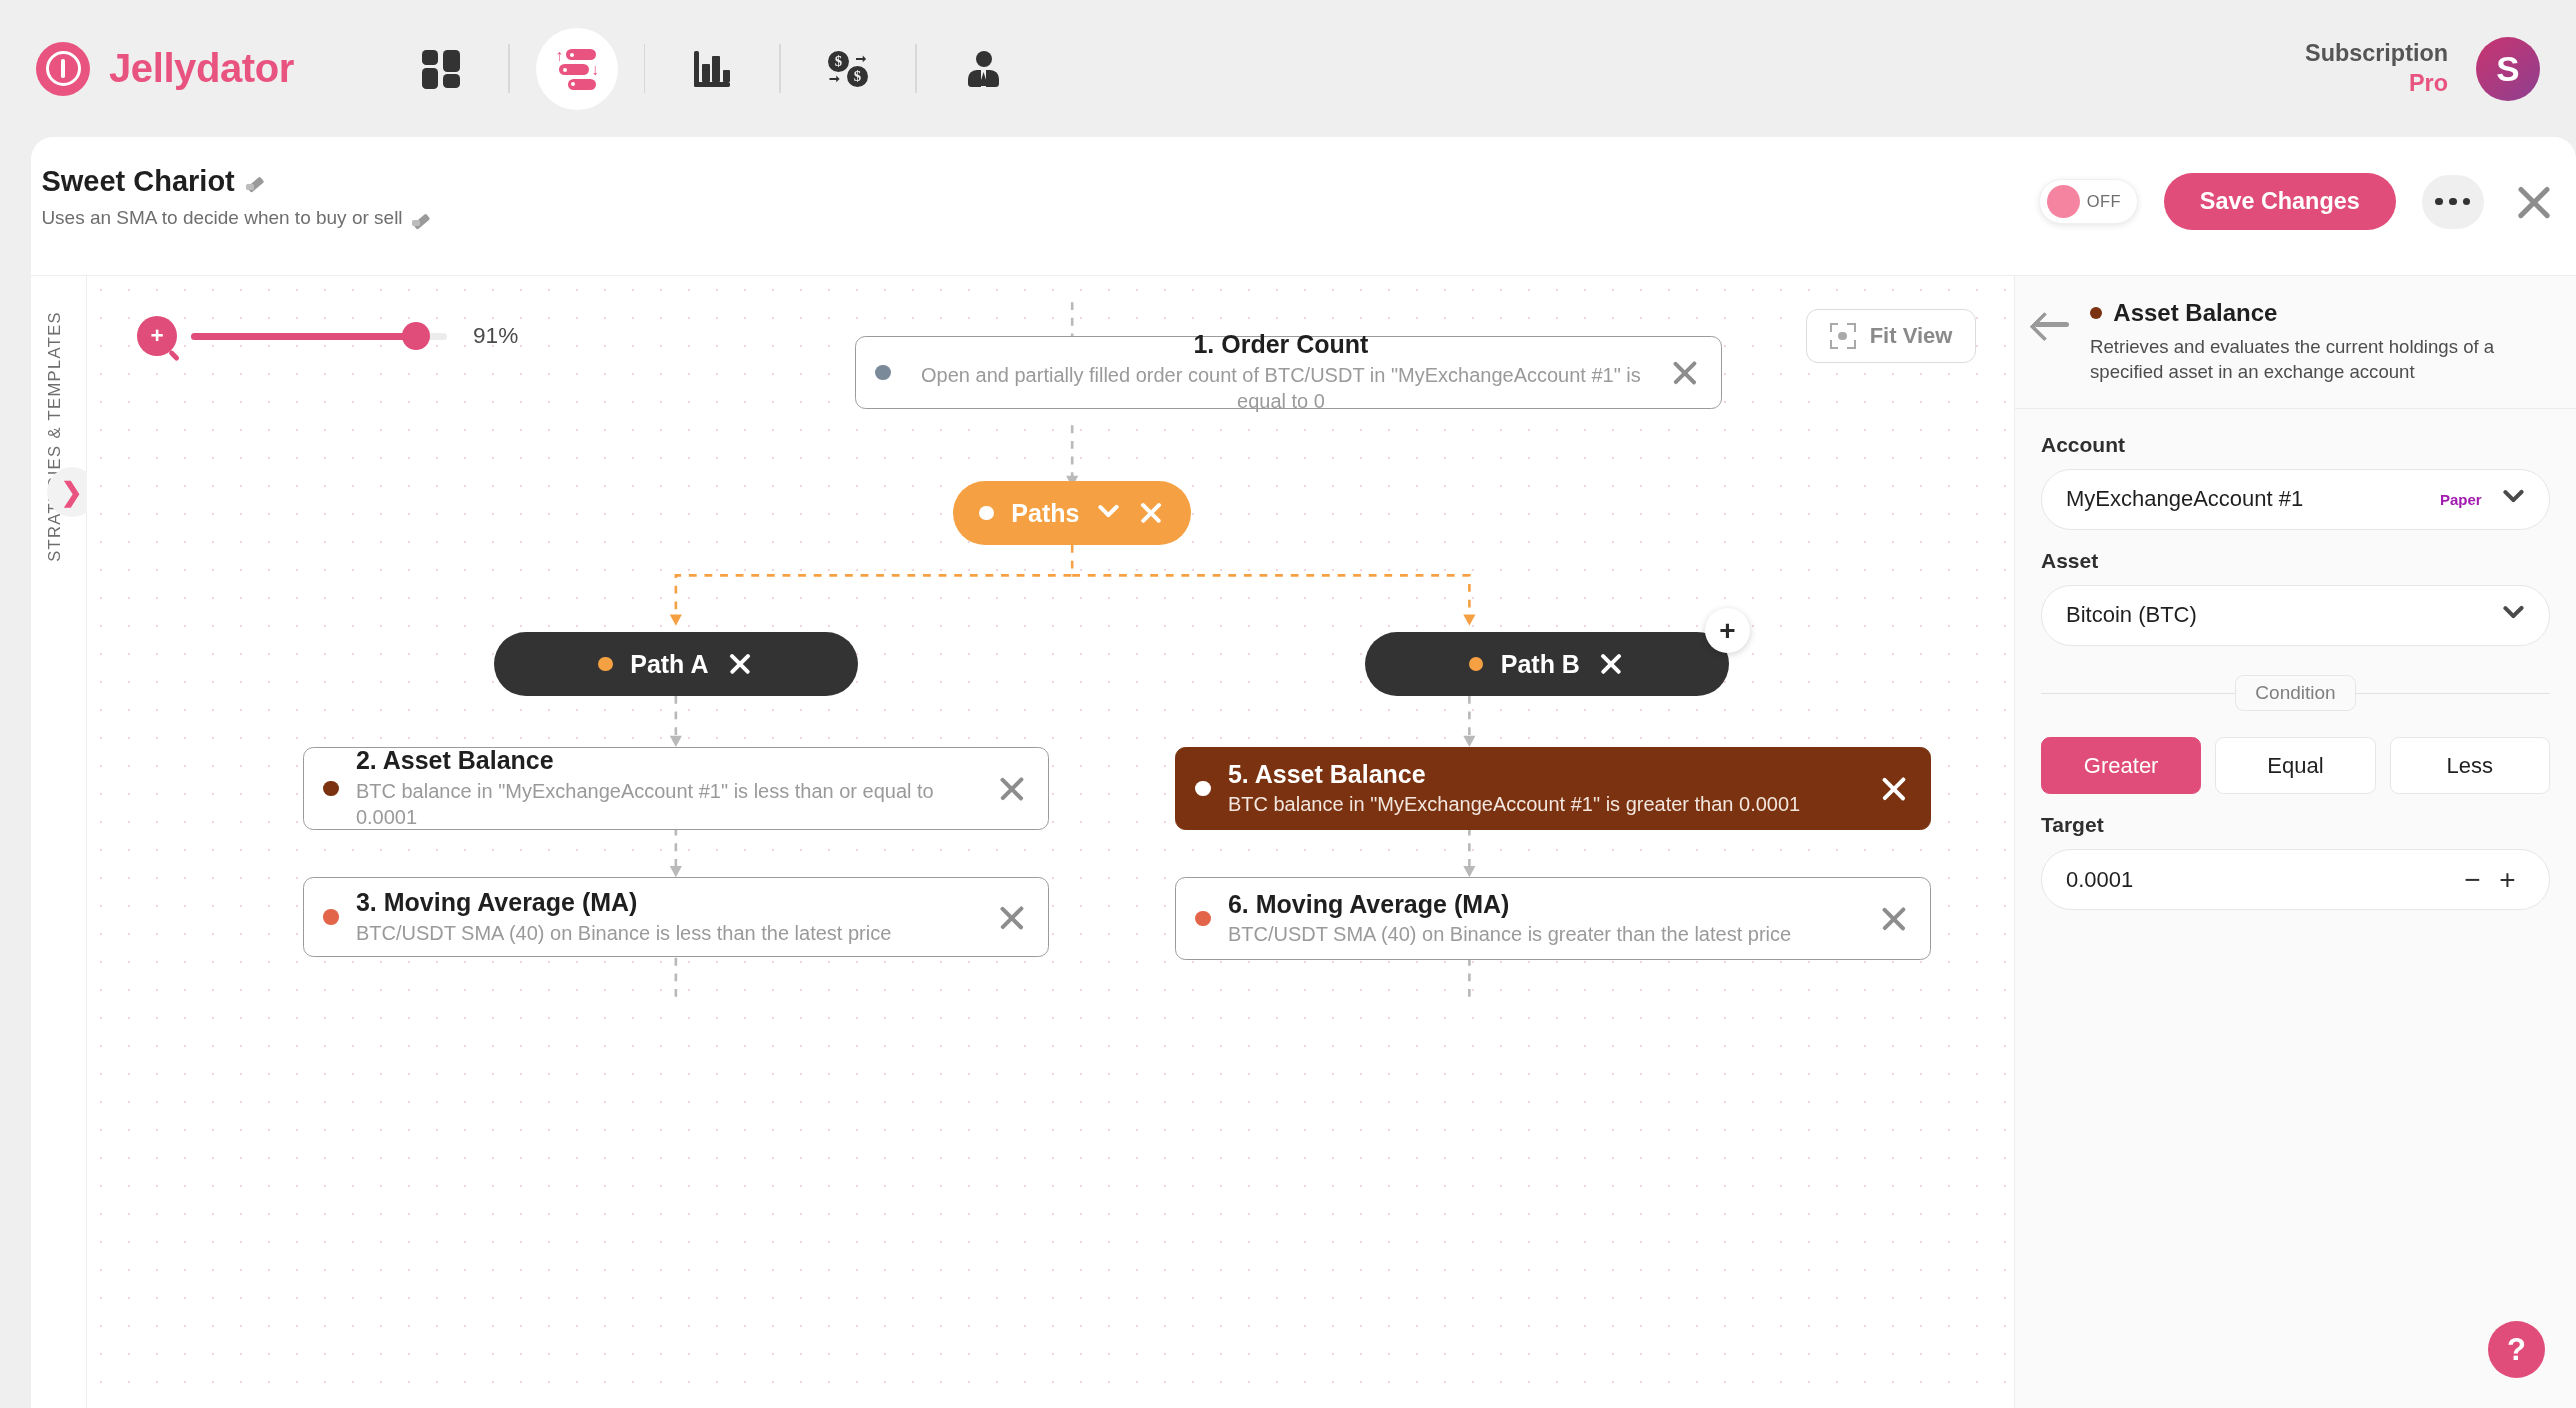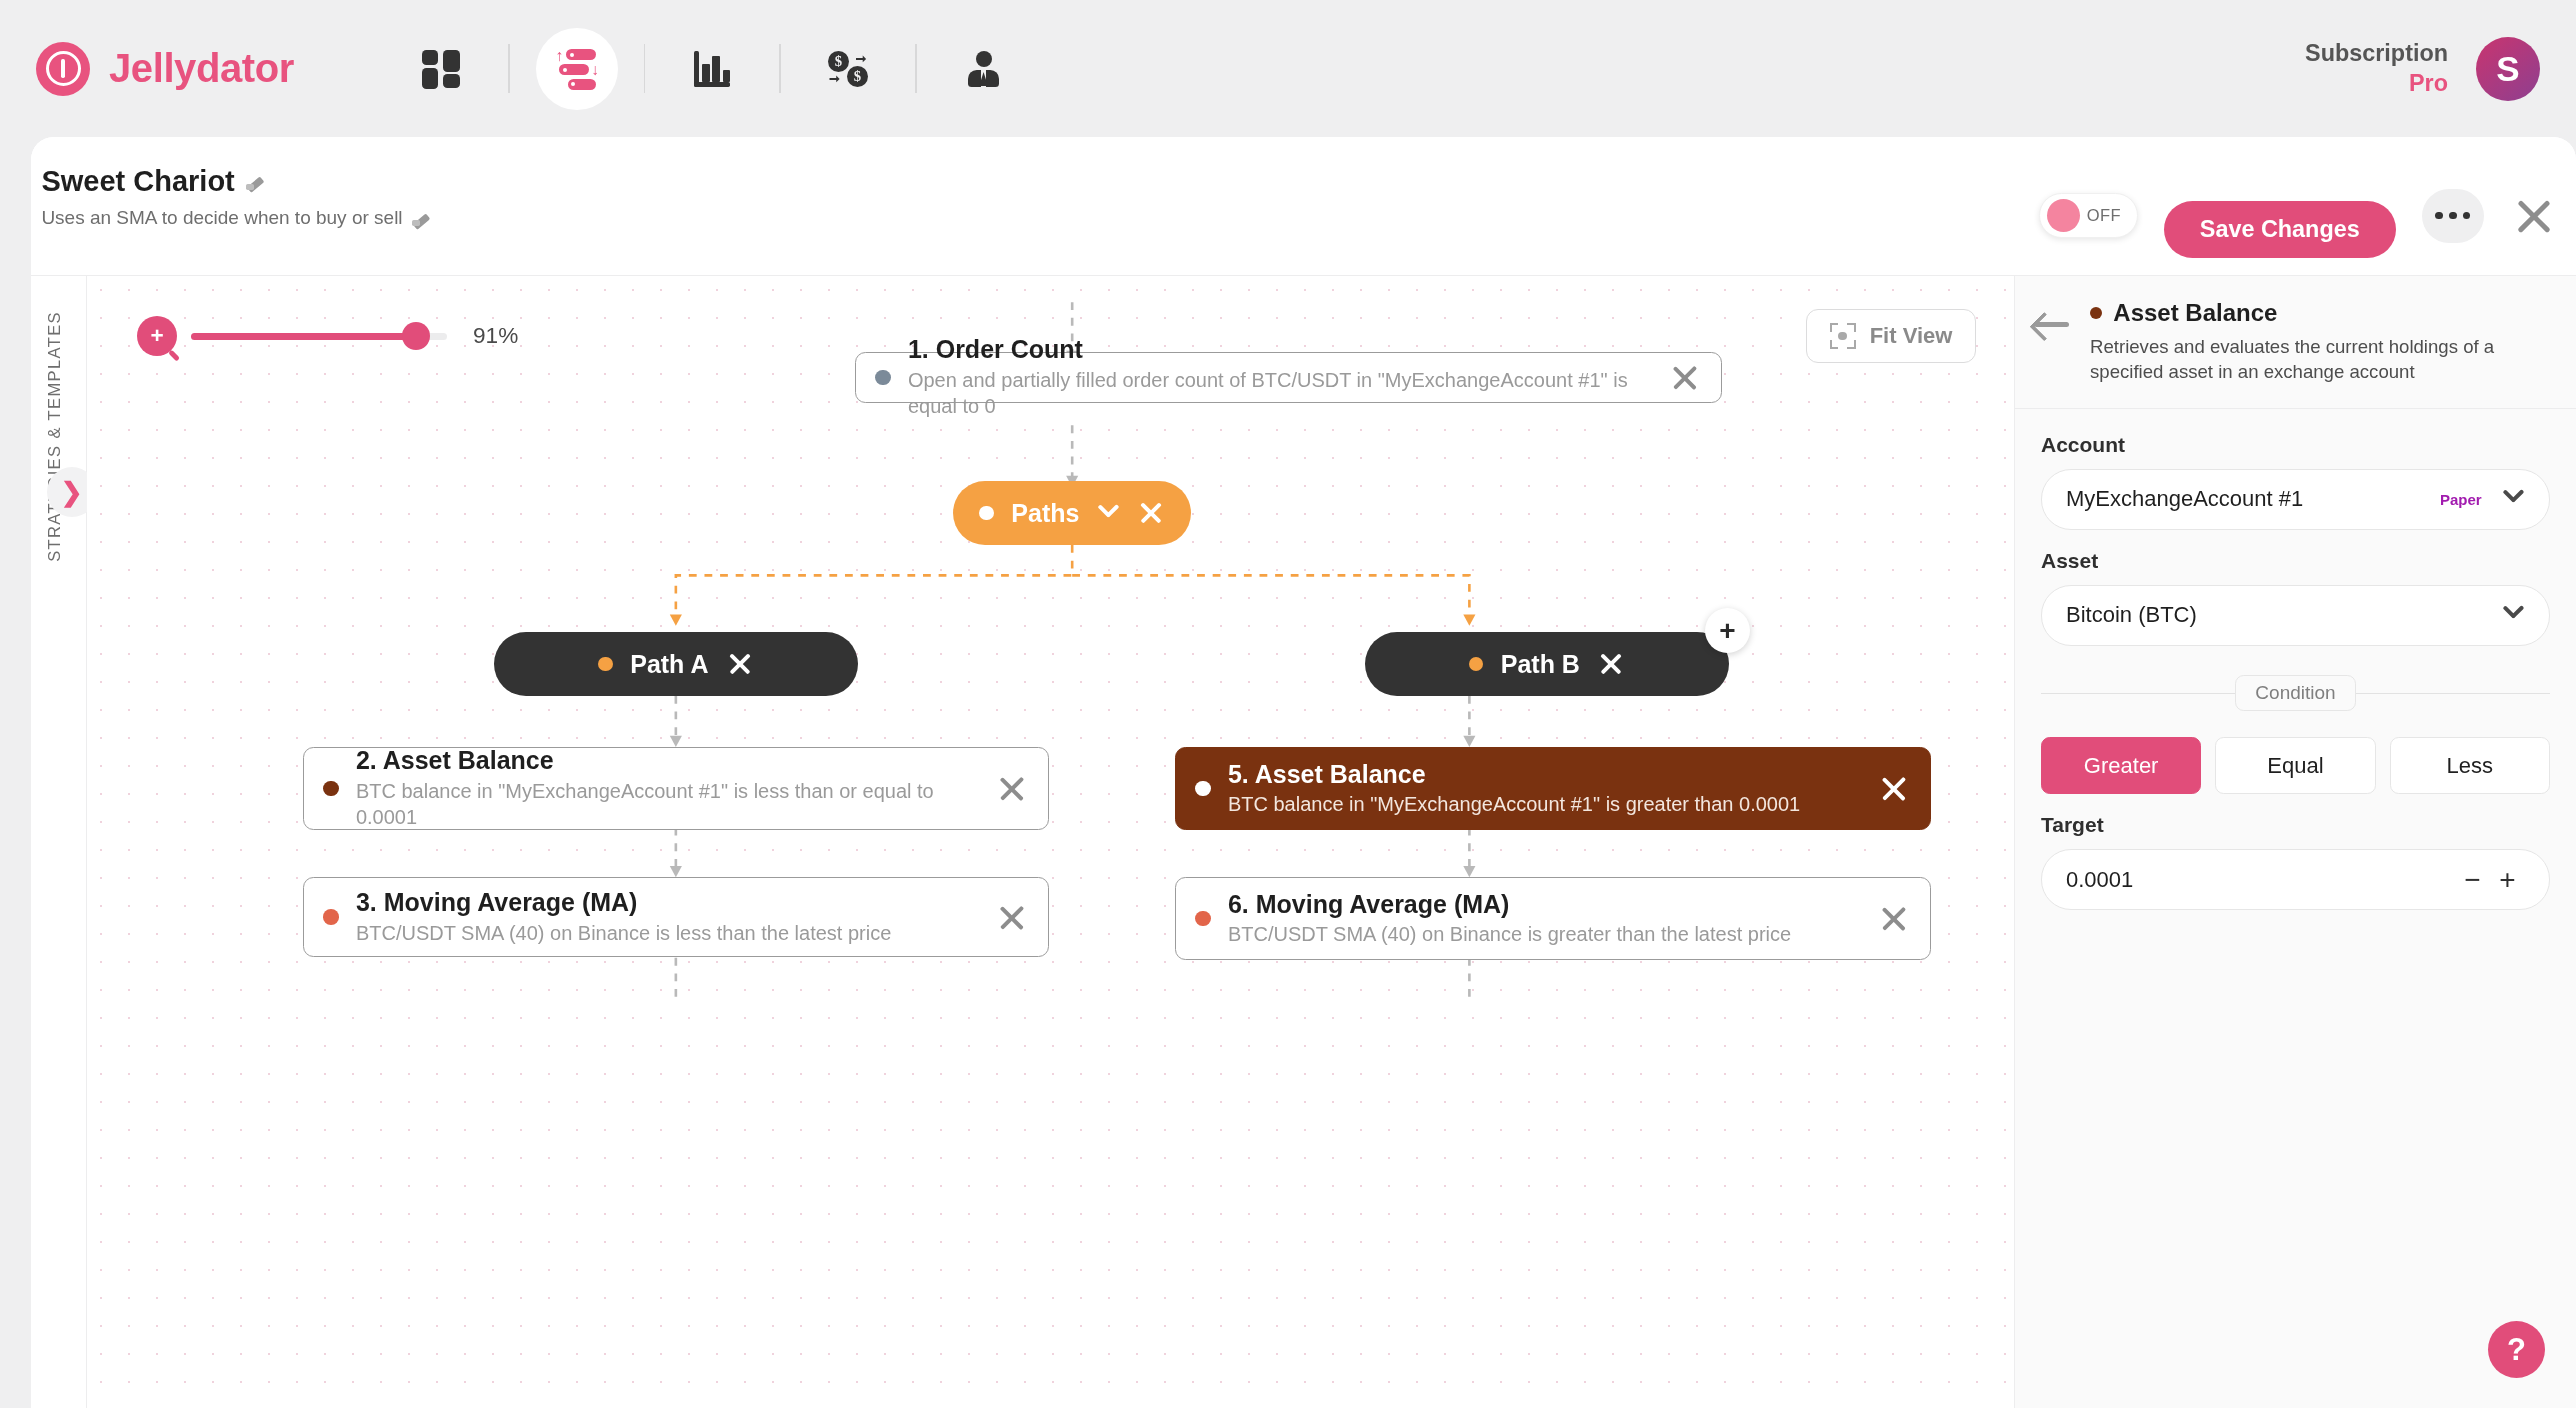--- a/index.html
+++ b/index.html
@@ -150,21 +150,20 @@
   }
   .toggle .knob { width: 33px; height: 33px; border-radius: 50%; background: #f4849f; }
   .toggle .lbl  { font-size: 16.5px; font-weight: 400; color: #6e6e6e; letter-spacing: 0.4px; }
   .btn-save {
     height: 57px; padding: 0 36px; border-radius: 29px;
     background: #e14d7a; color: #ffffff;
     font-size: 23.4px; font-weight: 700;
     display: flex; align-items: center; justify-content: center;
     border: none; cursor: pointer;
     font-family: "Liberation Sans", sans-serif;
-    margin-top: 28px;
   }
   .btn-more {
     width: 62px; height: 54px; border-radius: 27px; background: #efeff0;
     display: flex; align-items: center; justify-content: center; gap: 6px;
   }
   .btn-more i { width: 7.8px; height: 7.8px; border-radius: 50%; background: #333333; display:block; }
   .btn-close {
     width: 49px; height: 49px; position: relative;
   }
   .btn-close::before, .btn-close::after {
@@ -515,21 +514,21 @@
       <div class="ico-fit">
         <span></span>
           <span></span>
           <span></span>
           <span></span>
           <span class="dot"></span>
       </div>
       <span>Fit View</span>
     </div>
 
-    <div class="node" style="left:768px; top:76px; width:867px; height:51px;">
+    <div class="node" style="left:768px; top:60px; width:867px; height:73px;text-align:center;">
       <span class="node-dot" style="background:#7b8a99;"></span>
       <div class="node-body">
         <div class="node-title">1. Order Count</div>
         <div class="node-desc">Open and partially filled order count of BTC/USDT in "MyExchangeAccount #1" is equal to 0</div>
       </div>
       <span class="node-x"></span>
     </div>
 
     <div class="pill paths" style="left:866px; top:205px; width:238px;">
       <span class="pdot"></span>

